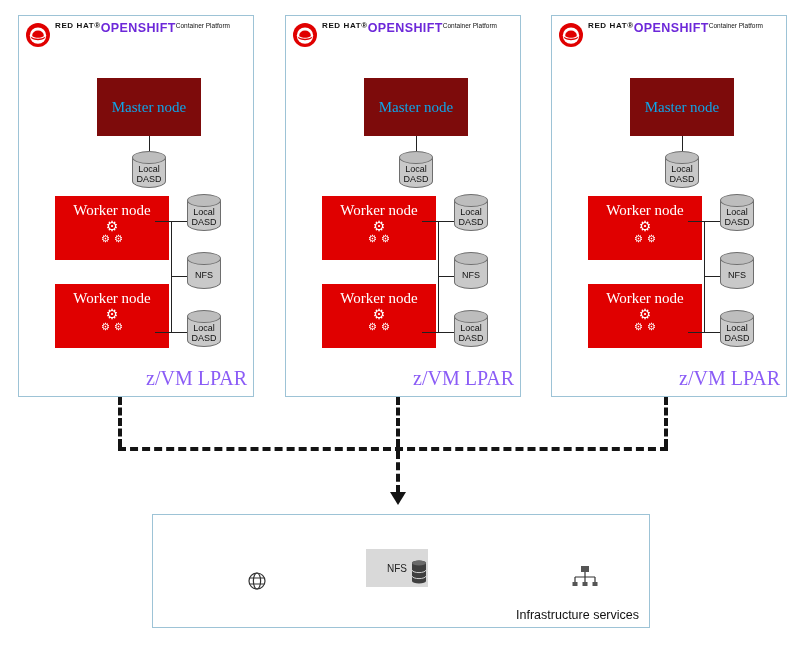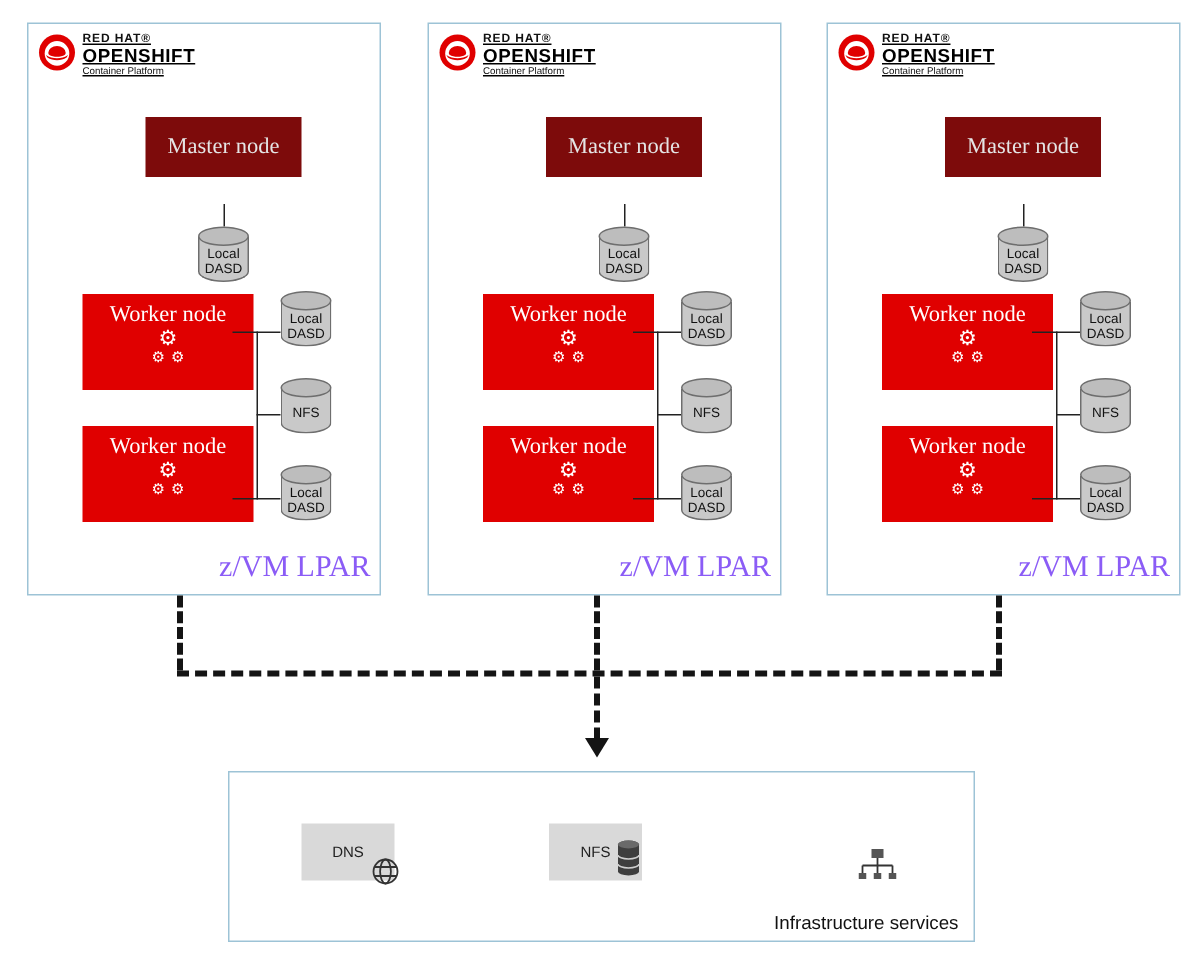--- a/index.html
+++ b/index.html
@@ -4,26 +4,26 @@
 <style>
   html,body{margin:0;padding:0;background:#fff;}
   .canvas{position:relative;width:800px;height:648px;background:#ffffff;font-family:"Liberation Sans",sans-serif;overflow:hidden;}
 
   
   .lpar{position:absolute;top:15px;width:234px;height:380px;border:1px solid var(--lpar_border,#9dc3d6);background:#fff;}
   .p1{left:18px}.p2{left:285px}.p3{left:551px}
 
   .logo{position:absolute;left:6px;top:6px;display:flex;gap:4px;align-items:flex-start;}
   .logo-mark{width:26px;height:26px;display:block;}
-  .logo-text{display:flex;flex-direction:column;text-decoration:underline;}
+  .logo-text{display:flex;flex-direction:row;}
   .brand{font-size:8px;font-weight:bold;letter-spacing:.6px;color:#111;line-height:1.1;}
-  .product{font-size:12.5px;font-weight:bold;letter-spacing:.4px;color:#000000;line-height:1.05;}
+  .product{font-size:12.5px;font-weight:bold;letter-spacing:.4px;color:#6d28d9;line-height:1.05;}
   .subtitle{font-size:6.5px;color:#111;line-height:1.2;}
 
-  .master{position:absolute;left:78px;top:62px;width:104px;height:40px;background:var(--master_red,#7d0b0b);color:#e5e5e5;
+  .master{position:absolute;left:78px;top:62px;width:104px;height:58px;background:var(--master_red,#7d0b0b);color:#0ea5e9;
           font-family:"Liberation Serif",serif;font-size:15px;display:flex;align-items:center;justify-content:center;}
 
   .worker{position:absolute;left:22px;width:114px;height:64px;background:var(--worker_red,#e00000);color:#fff;
           text-align:center;font-family:"Liberation Serif",serif;margin-left:14px;}
   .w1{top:180px}.w2{top:268px}
   .worker-label{font-size:15px;margin-top:6px;}
   .gears{display:flex;flex-direction:column;align-items:center;color:#fff;margin-top:1px;}
   .gear-row{display:flex;gap:4px;justify-content:center;line-height:1;}
   .g-big{font-size:14px;}
   .g-small{font-size:10px;}
@@ -280,21 +280,20 @@
   </div>
 
   <div id="dv1" class="dash v"></div>
   <div id="dv2" class="dash v"></div>
   <div id="dv3" class="dash v"></div>
   <div id="dh" class="dash h"></div>
   <div id="dvc" class="dash v"></div>
   <div class="arrowhead"></div>
 
   <div class="infra">
-    <div class="svc svc-dns">DNS</div>
     <div class="svc svc-nfs">NFS</div>
 
     <svg id="globe-icon" class="svc-icon" width="20" height="20" viewBox="0 0 20 20">
       <g fill="none" stroke="#333" stroke-width="1.2">
         <circle cx="10" cy="10" r="8"></circle>
         <ellipse cx="10" cy="10" rx="3.6" ry="8"></ellipse>
         <path d="M2.5 7h15M2.5 13h15"></path>
       </g>
     </svg>
 

